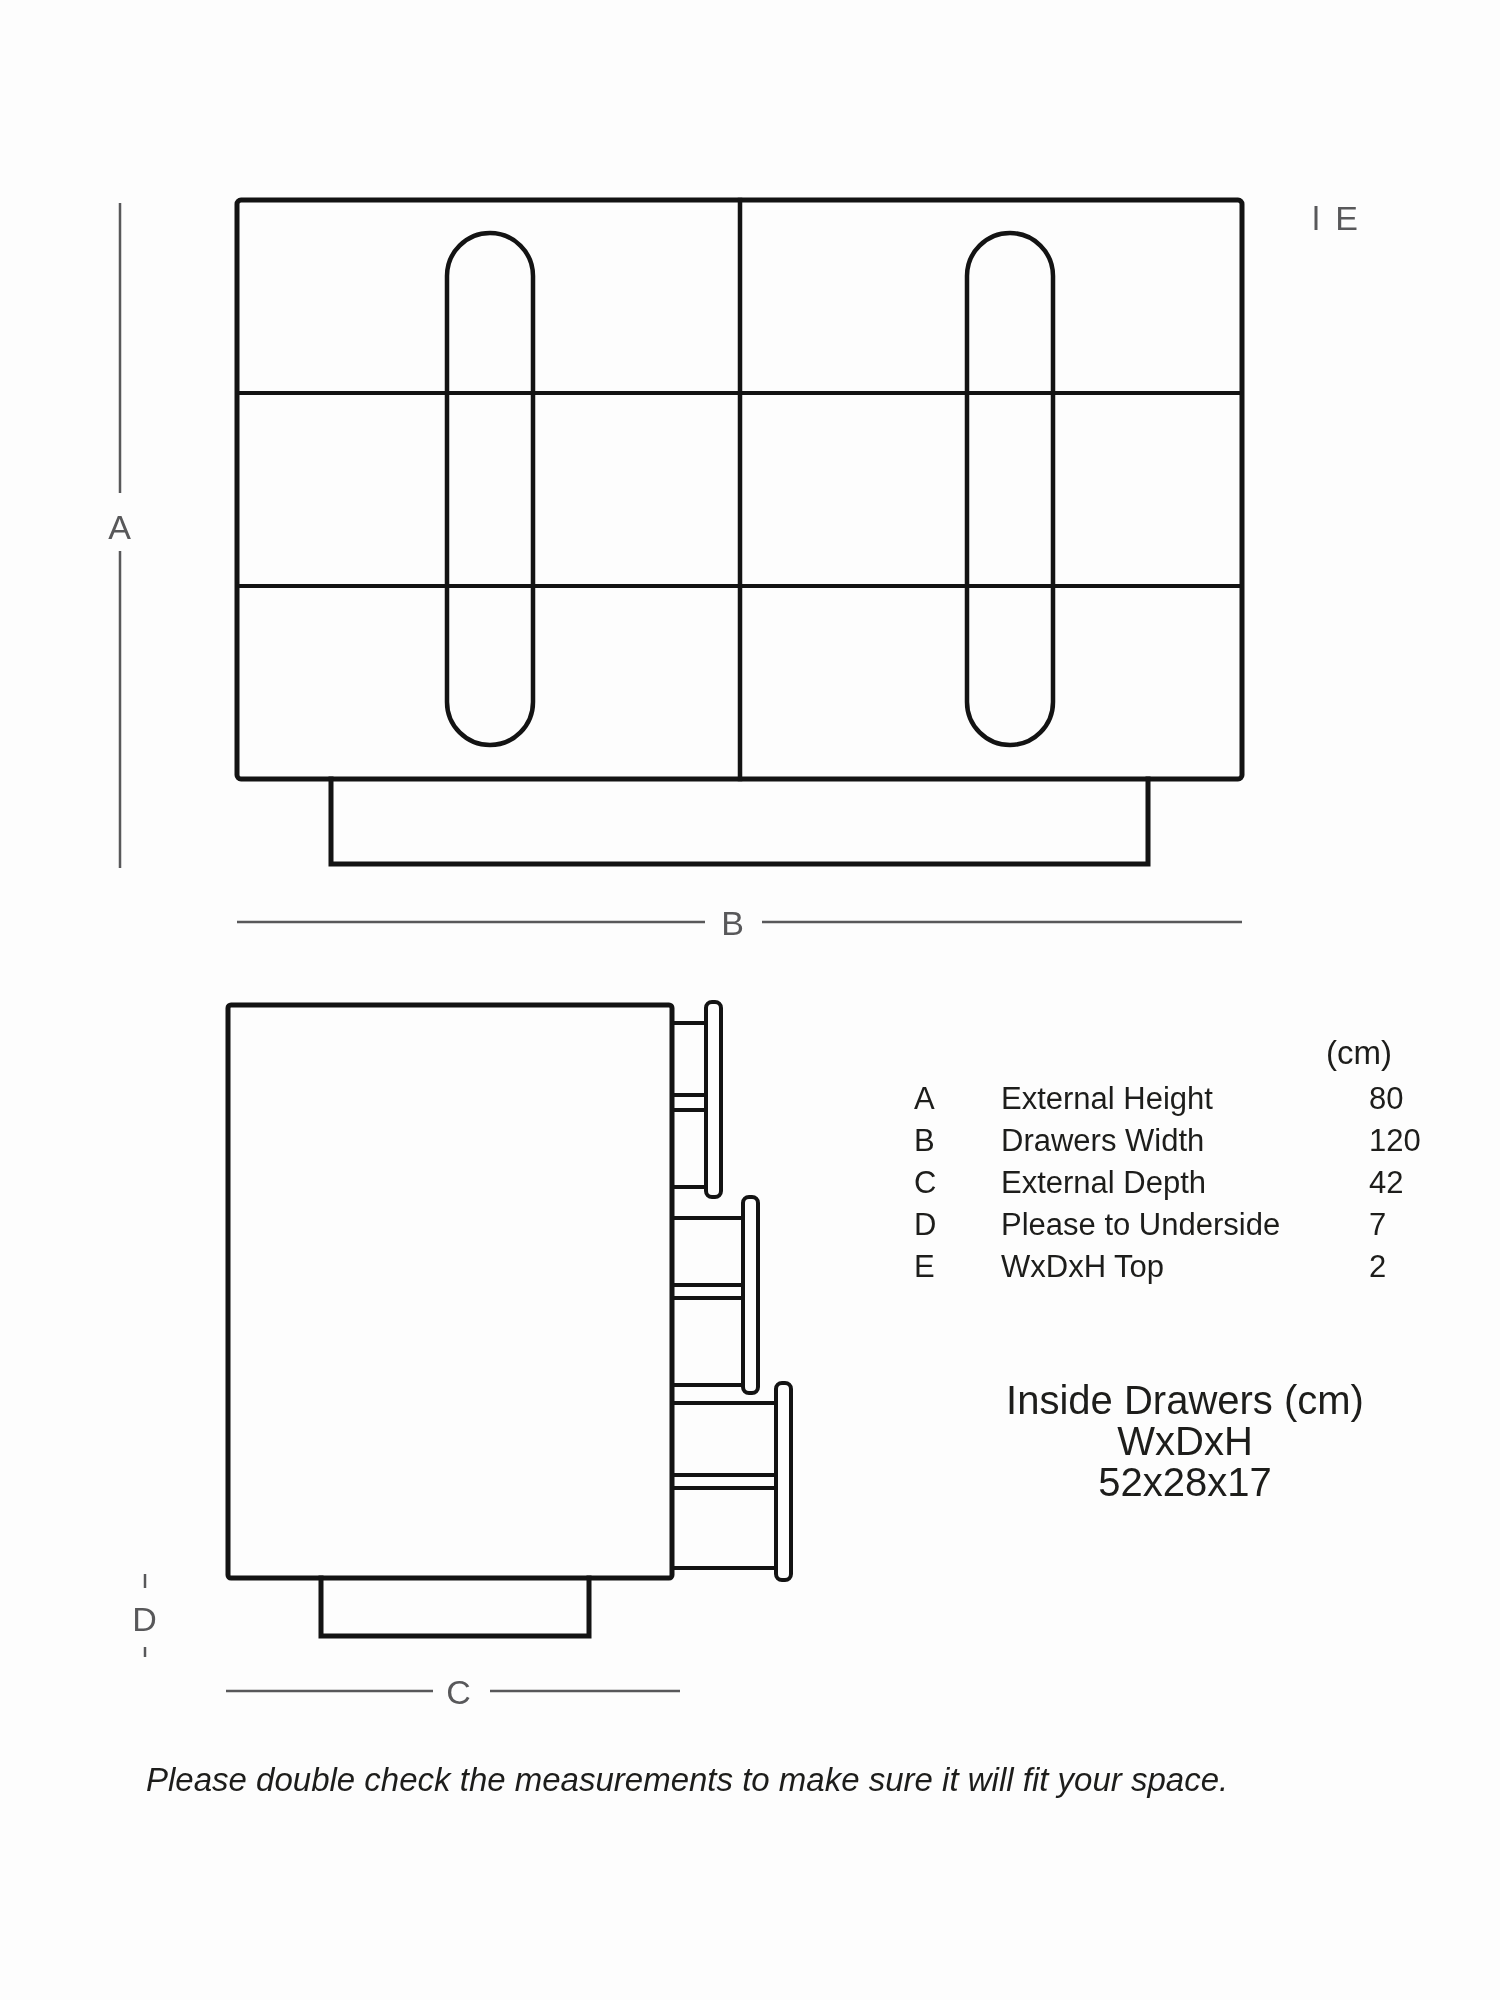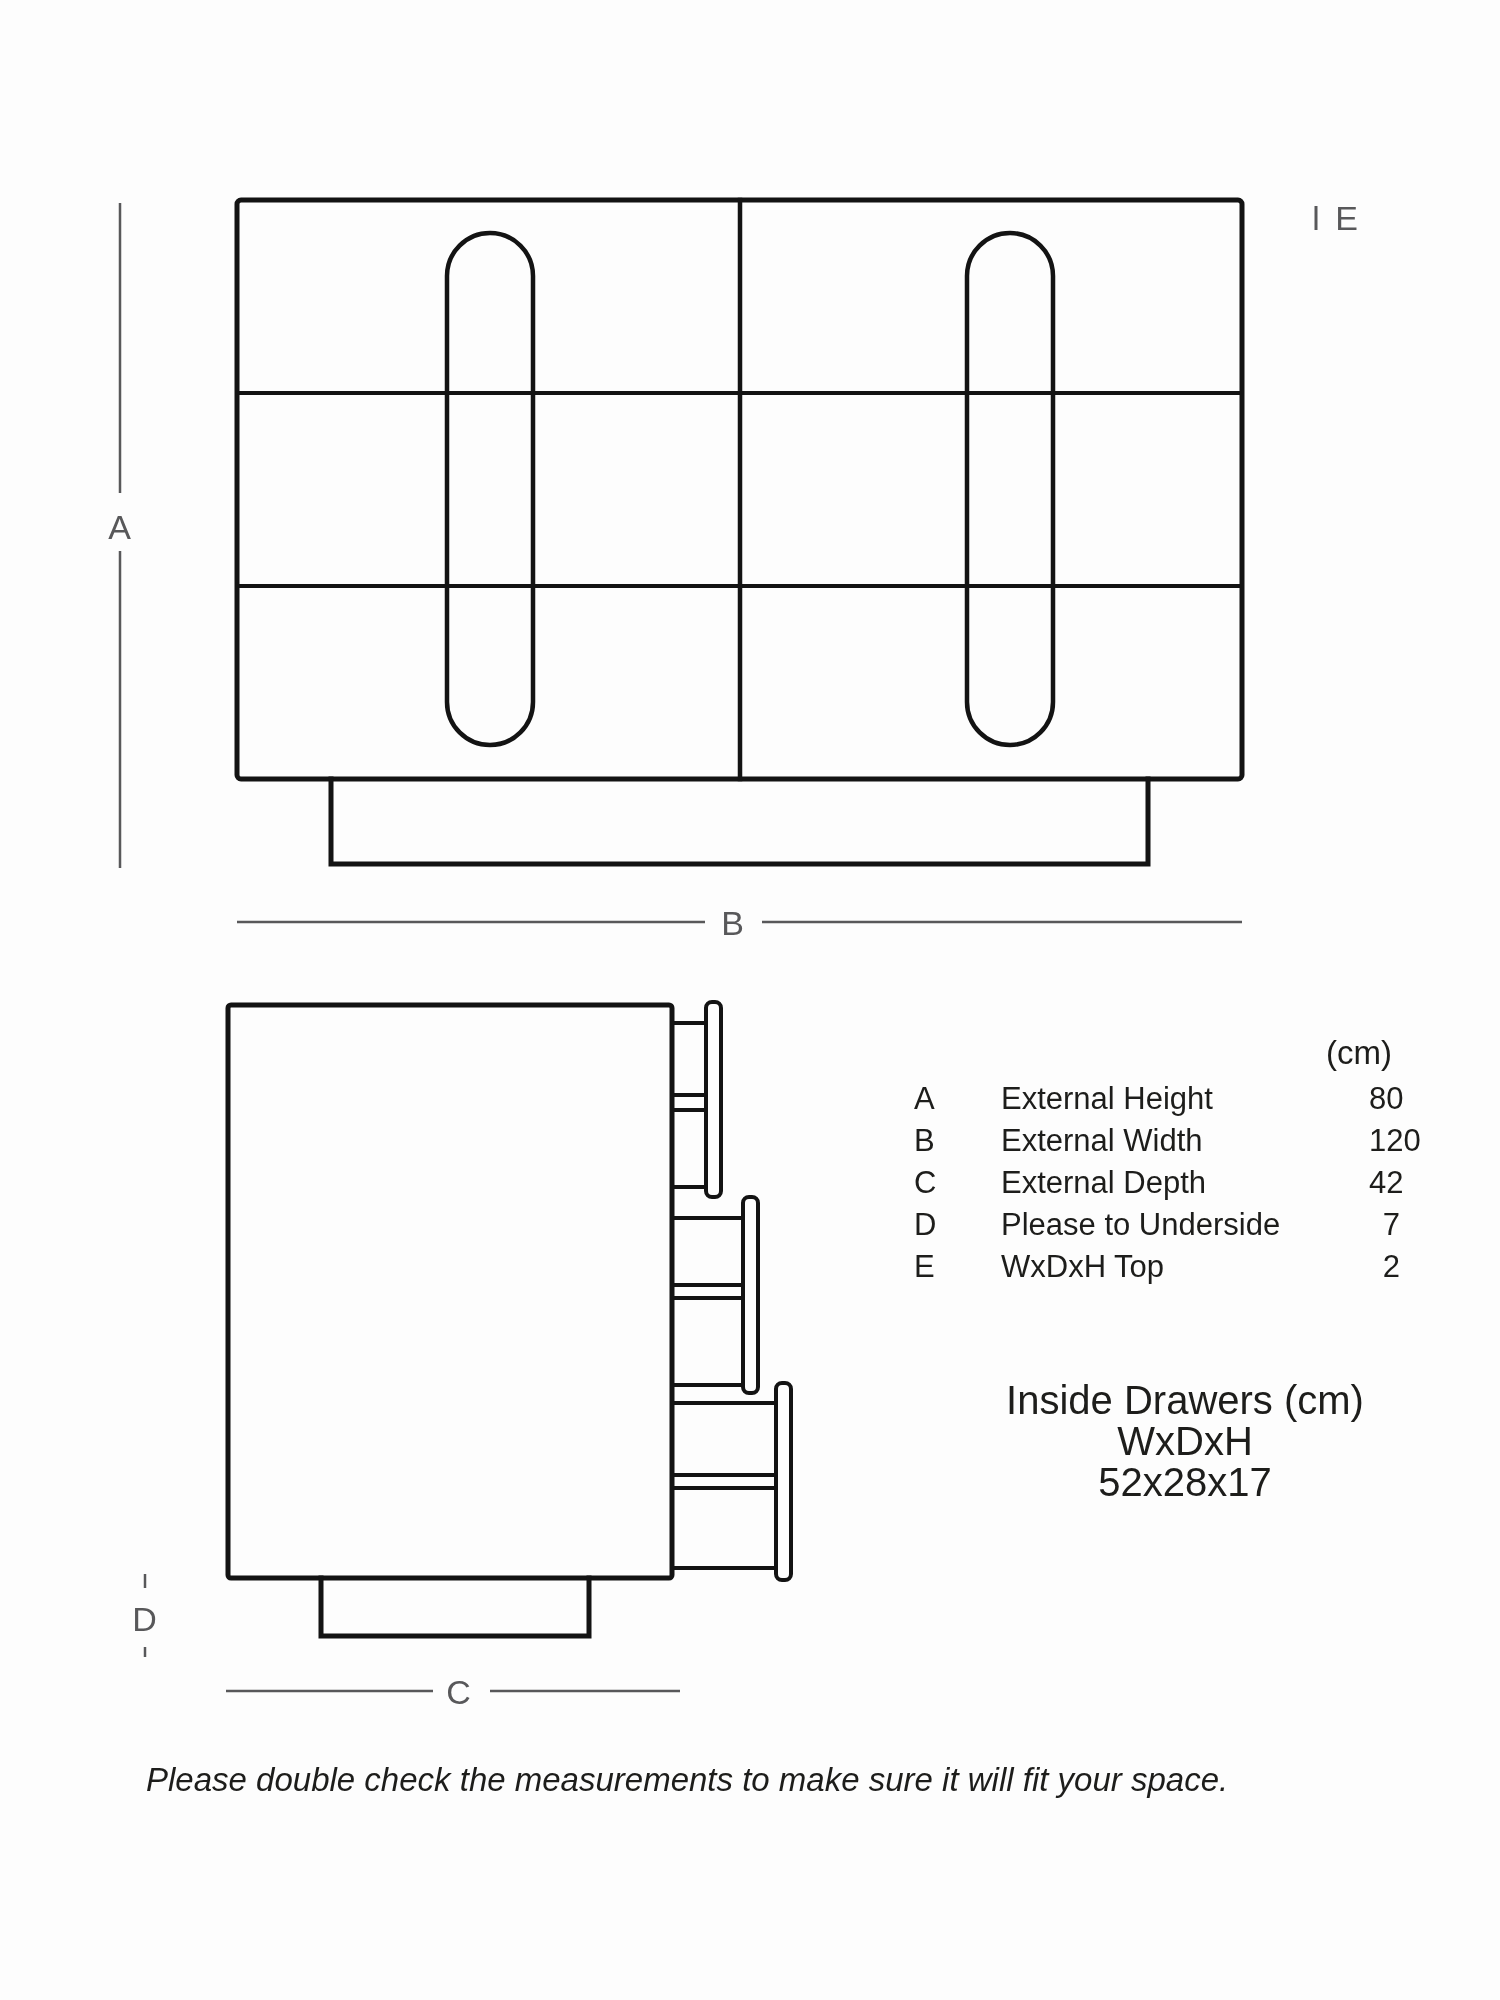--- a/index.html
+++ b/index.html
@@ -59,21 +59,20 @@
   }
   .dims-table .dlabel {
     width: 368px;
     flex: 0 0 auto;
     white-space: nowrap;
     margin-left: 24px;
   }
   .dims-table .value {
     flex: 1 1 auto;
     white-space: nowrap;
-    text-align: right;
   }
   .inside-drawers {
     position: absolute;
     left: 1185px;
     top: 1380px;
     transform: translateX(-50%);
     text-align: center;
     font-size: 40px;
     line-height: 41px;
     color: #1d1d1b;
@@ -172,21 +171,21 @@
   <div class="unit-header">(cm)</div>
 
   <div class="dims-table">
     <div class="row">
       <span class="letter">A</span>
       <span class="dlabel">External Height</span>
       <span class="value">80</span>
     </div>
     <div class="row">
       <span class="letter">B</span>
-      <span class="dlabel">External Width</span>
+      <span class="dlabel">Drawers Width</span>
       <span class="value">120</span>
     </div>
     <div class="row">
       <span class="letter">C</span>
       <span class="dlabel">External Depth</span>
       <span class="value">42</span>
     </div>
     <div class="row">
       <span class="letter">D</span>
       <span class="dlabel">Please to Underside</span>

